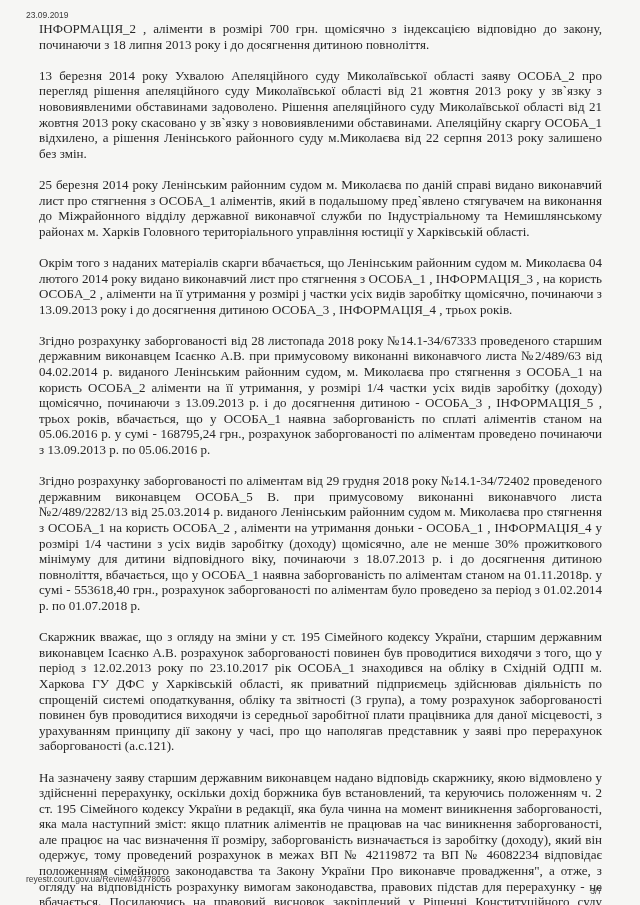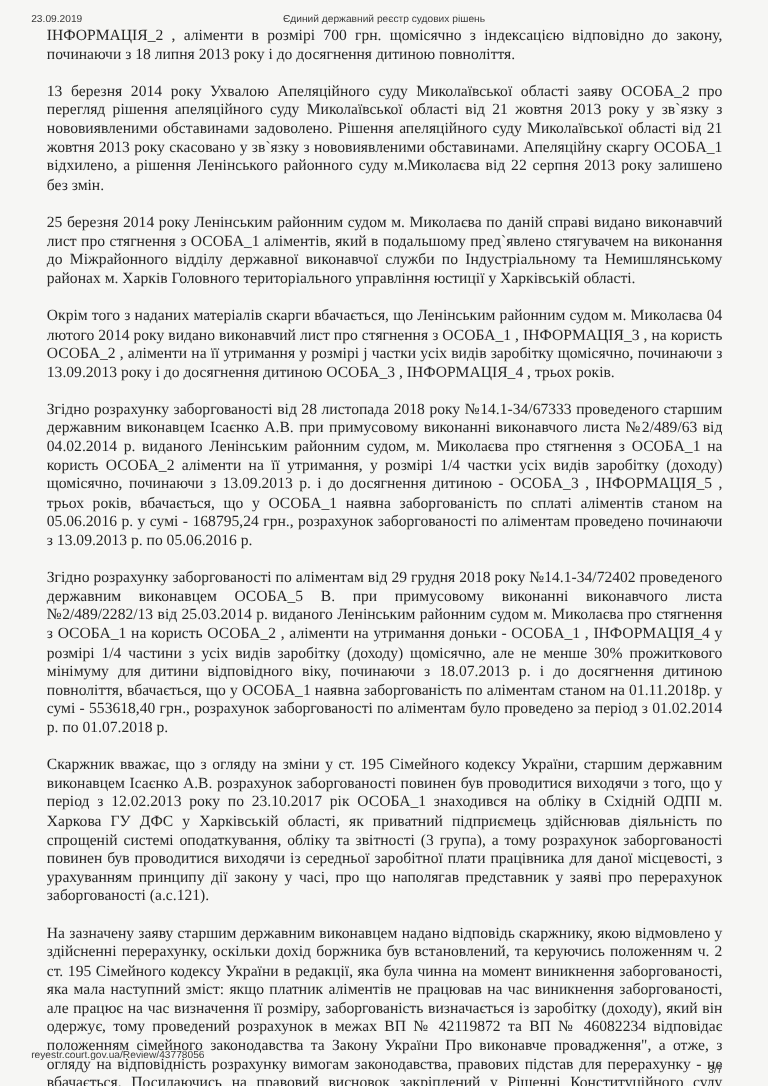--- a/index.html
+++ b/index.html
@@ -70,21 +70,20 @@
       position: absolute;
       right: 12px;
       top: 12px;
     }
   </style>
 </head>
 <body>
 
 <div class="page-header">
   <span class="date">23.09.2019</span>
-  <span class="site-title">Єдиний державний реєстр судових рішень</span>
 </div>
 
 <div class="content">
   <p>ІНФОРМАЦІЯ_2 , аліменти в розмірі 700 грн. щомісячно з індексацією відповідно до закону, починаючи з 18 липня 2013 року і до досягнення дитиною повноліття.</p>
   <p>13 березня 2014 року Ухвалою Апеляційного суду Миколаївської області заяву ОСОБА_2 про перегляд рішення апеляційного суду Миколаївської області від 21 жовтня 2013 року у зв`язку з нововиявленими обставинами задоволено. Рішення апеляційного суду Миколаївської області від 21 жовтня 2013 року скасовано у зв`язку з нововиявленими обставинами. Апеляційну скаргу ОСОБА_1 відхилено, а рішення Ленінського районного суду м.Миколаєва від 22 серпня 2013 року залишено без змін.</p>
   <p>25 березня 2014 року Ленінським районним судом м. Миколаєва по даній справі видано виконавчий лист про стягнення з ОСОБА_1 аліментів, який в подальшому пред`явлено стягувачем на виконання до Міжрайонного відділу державної виконавчої служби по Індустріальному та Немишлянському районах м. Харків Головного територіального управління юстиції у Харківській області.</p>
   <p>Окрім того з наданих матеріалів скарги вбачається, що Ленінським районним судом м. Миколаєва 04 лютого 2014 року видано виконавчий лист про стягнення з ОСОБА_1 , ІНФОРМАЦІЯ_3 , на користь ОСОБА_2 , аліменти на її утримання у розмірі j частки усіх видів заробітку щомісячно, починаючи з 13.09.2013 року і до досягнення дитиною ОСОБА_3 , ІНФОРМАЦІЯ_4 , трьох років.</p>
   <p>Згідно розрахунку заборгованості від 28 листопада 2018 року №14.1-34/67333 проведеного старшим державним виконавцем Ісаєнко А.В. при примусовому виконанні виконавчого листа №2/489/63 від 04.02.2014 р. виданого Ленінським районним судом, м. Миколаєва про стягнення з ОСОБА_1 на користь ОСОБА_2 аліменти на її утримання, у розмірі 1/4 частки усіх видів заробітку (доходу) щомісячно, починаючи з 13.09.2013 р. і до досягнення дитиною - ОСОБА_3 , ІНФОРМАЦІЯ_5 , трьох років, вбачається, що у ОСОБА_1 наявна заборгованість по сплаті аліментів станом на 05.06.2016 р. у сумі - 168795,24 грн., розрахунок заборгованості по аліментам проведено починаючи з 13.09.2013 р. по 05.06.2016 р.</p>
   <p>Згідно розрахунку заборгованості по аліментам від 29 грудня 2018 року №14.1-34/72402 проведеного державним виконавцем ОСОБА_5 В. при примусовому виконанні виконавчого листа №2/489/2282/13 від 25.03.2014 р. виданого Ленінським районним судом м. Миколаєва про стягнення з ОСОБА_1 на користь ОСОБА_2 , аліменти на утримання доньки - ОСОБА_1 , ІНФОРМАЦІЯ_4 у розмірі 1/4 частини з усіх видів заробітку (доходу) щомісячно, але не менше 30% прожиткового мінімуму для дитини відповідного віку, починаючи з 18.07.2013 р. і до досягнення дитиною повноліття, вбачається, що у ОСОБА_1 наявна заборгованість по аліментам станом на 01.11.2018р. у сумі - 553618,40 грн., розрахунок заборгованості по аліментам було проведено за період з 01.02.2014 р. по 01.07.2018 р.</p>
   <p>Скаржник вважає, що з огляду на зміни у ст. 195 Сімейного кодексу України, старшим державним виконавцем Ісаєнко А.В. розрахунок заборгованості повинен був проводитися виходячи з того, що у період з 12.02.2013 року по 23.10.2017 рік ОСОБА_1 знаходився на обліку в Східній ОДПІ м. Харкова ГУ ДФС у Харківській області, як приватний підприємець здійснював діяльність по спрощеній системі оподаткування, обліку та звітності (3 група), а тому розрахунок заборгованості повинен був проводитися виходячи із середньої заробітної плати працівника для даної місцевості, з урахуванням принципу дії закону у часі, про що наполягав представник у заяві про перерахунок заборгованості (а.с.121).</p>

